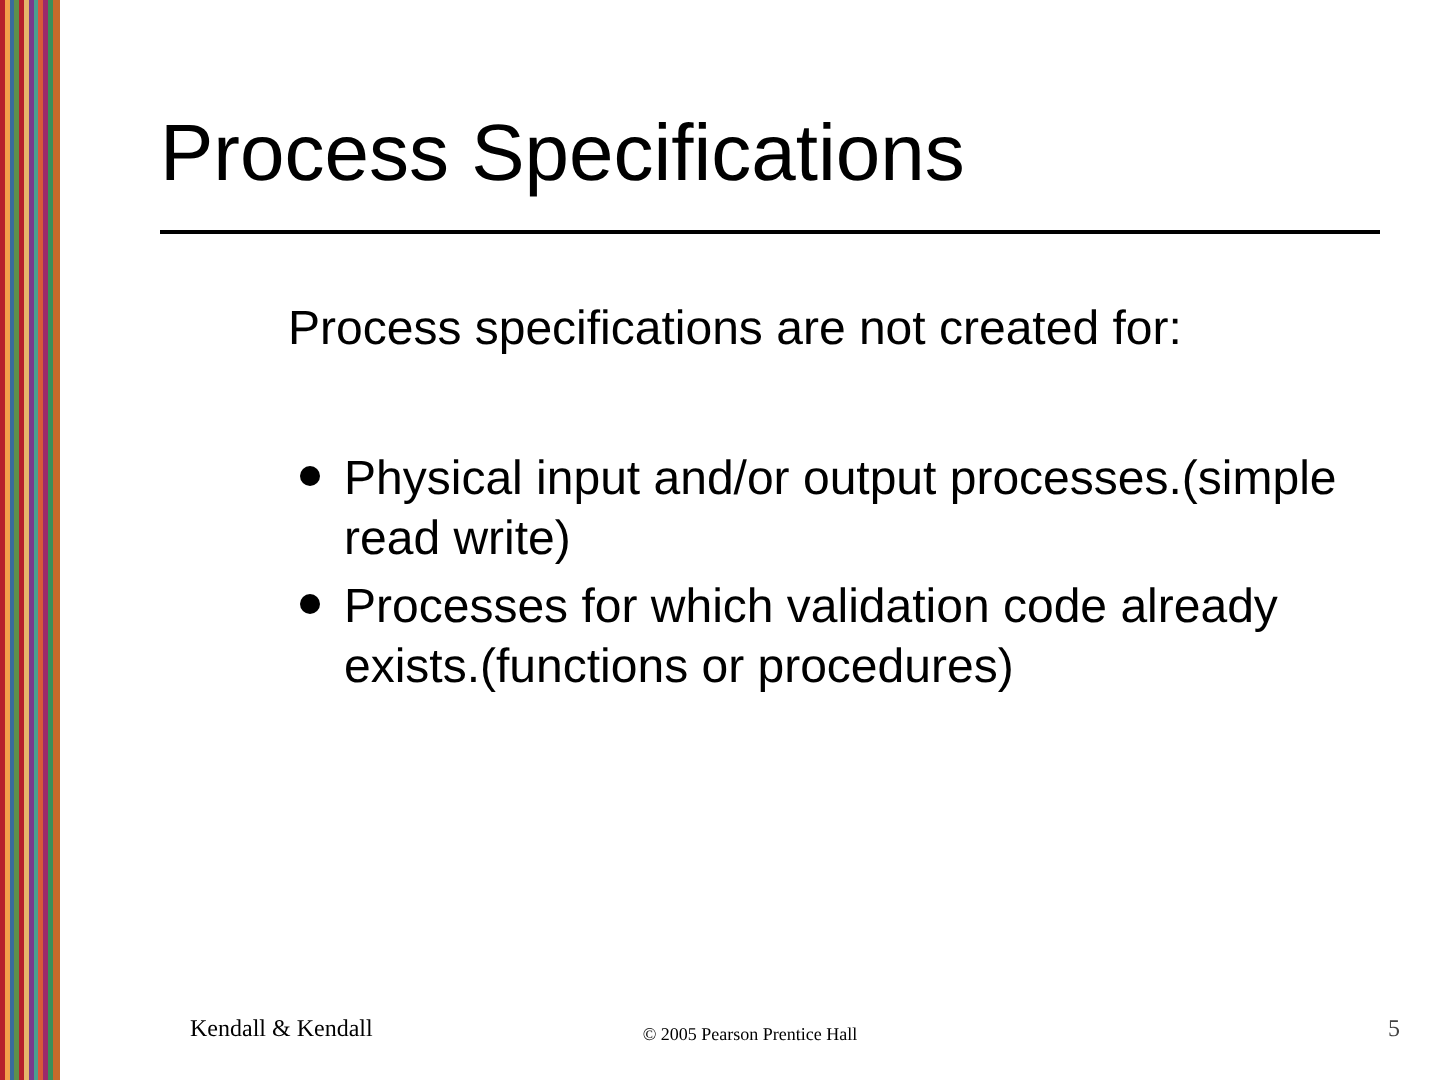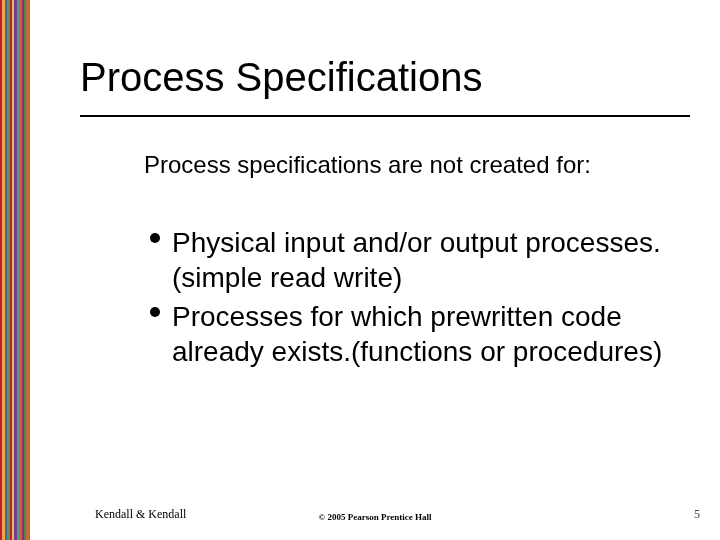--- a/index.html
+++ b/index.html
@@ -72,21 +72,21 @@
     left: 120px;
     top: 225px;
     width: 530px;
     list-style: none;
     margin: 0;
     padding: 0;
   }
   .bullets li {
     position: relative;
     padding-left: 22px;
-    font-size: 28px;
+    font-size: 24px;
     line-height: 1.25;
     margin-bottom: 4px;
   }
   .bullets li::before {
     content: "";
     position: absolute;
     left: 0;
     top: 8px;
     width: 10px;
     height: 10px;
@@ -101,21 +101,20 @@
     font-family: "Times New Roman", serif;
   }
   .footer-center {
     position: absolute;
     left: 0;
     right: 0;
     bottom: 18px;
     text-align: center;
     font-size: 9px;
     font-family: "Times New Roman", serif;
-    font-weight: bold;
   }
   .footer-right {
     position: absolute;
     right: 20px;
     bottom: 18px;
     font-size: 12px;
     font-family: "Times New Roman", serif;
     color: #444;
   }
 </style>
@@ -126,20 +125,20 @@
 
 <div class="slide">
 
   <div class="title">Process Specifications</div>
   <div class="title-rule"></div>
 
   <div class="intro">Process specifications are not created for:</div>
 
   <ul class="bullets">
     <li>Physical input and/or output processes.(simple read write)</li>
-    <li>Processes for which prewritten code already exists.(functions or procedures)</li>
+    <li>Processes for which validation code already exists.(functions or procedures)</li>
   </ul>
 
   <div class="footer-left">Kendall &amp; Kendall</div>
   <div class="footer-center">© 2005 Pearson Prentice Hall</div>
   <div class="footer-right">5</div>
 
 </div>
 
 </body></html>

